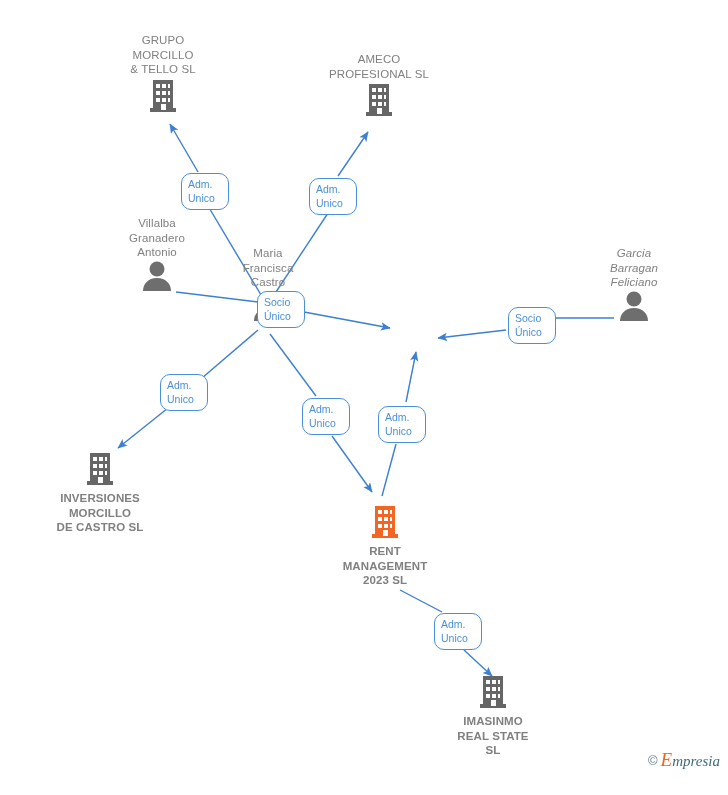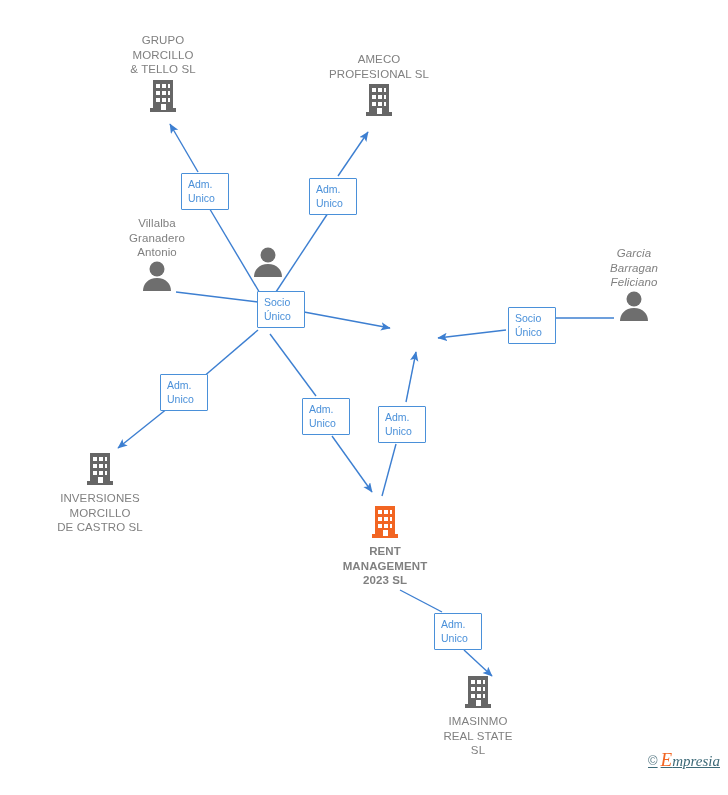--- a/index.html
+++ b/index.html
@@ -32,50 +32,50 @@
   }
   .node .label {
     font-size: 11.5px;
     line-height: 14.5px;
     color: #808080;
     letter-spacing: 0.1px;
     white-space: pre-line;
   }
   .node .label.below {
     margin-top: 1px;
+    font-weight: bold;
   }
   .node .glyph {
     line-height: 0;
     height: 40px;
   }
   .node .glyph svg { display: inline-block; }
   .edge-label {
     position: absolute;
     box-sizing: border-box;
     border: 1px solid #4a90d9;
-    border-radius: 1px;
+    border-radius: 10px;
     background: #ffffff;
     color: #4a90d9;
     font-size: 10.5px;
     line-height: 14px;
     padding: 3px 6px 4px 6px;
     text-align: left;
     white-space: pre-line;
     width: 48px;
   }
   .watermark {
     position: absolute;
     right: 8px;
     bottom: 6px;
     font-size: 15px;
     color: #3d6a78;
     font-family: "Liberation Serif", serif;
     font-style: italic;
     white-space: nowrap;
-    text-decoration: underline;
   }
   .watermark .c {
     font-family: "Liberation Sans", sans-serif;
     font-style: normal;
     font-size: 13px;
     color: #5c7d88;
     vertical-align: 1px;
     margin-right: 3px;
   }
   .watermark .e {
@@ -176,20 +176,23 @@
           <rect x="10" y="21" width="4" height="4"></rect>
           <rect x="16" y="21" width="4" height="4"></rect>
           <rect x="22" y="21" width="2" height="4"></rect>
           <rect x="15" y="27" width="5" height="6"></rect>
         </g>
       </svg>
     </div>
   </div>
 
   <div class="node" style="left:268px; top:246px;">
+    <div class="label">Maria
+Francisca
+Castro</div>
     <div class="glyph">
       <svg width="36" height="34" viewBox="0 0 36 34">
         <circle cx="18" cy="9" r="7.5" fill="#6e6e6e"></circle>
         <path d="M18 18 C9 18 4 24 4 31 L32 31 C32 24 27 18 18 18 Z" fill="#6e6e6e"></path>
       </svg>
     </div>
   </div>
 
 
   <div class="node" style="left:634px; top:246px;font-style:italic;">
@@ -245,21 +248,21 @@
           <rect x="22" y="21" width="2" height="4"></rect>
           <rect x="15" y="27" width="5" height="6"></rect>
         </g>
       </svg>
     </div>
     <div class="label below" style="font-weight:bold;">RENT
 MANAGEMENT
 2023  SL</div>
   </div>
 
-  <div class="node" style="left:478px; top:673px;">
+  <div class="node" style="left:493px; top:673px;">
     <div class="glyph">
       <svg width="34" height="38" viewBox="0 0 34 38">
         <rect x="7" y="3" width="20" height="30" fill="#666666"></rect>
         <rect x="4" y="31" width="26" height="4" fill="#666666"></rect>
         <g fill="#ffffff">
           <rect x="10" y="7" width="4" height="4"></rect>
           <rect x="16" y="7" width="4" height="4"></rect>
           <rect x="22" y="7" width="2" height="4"></rect>
           <rect x="10" y="14" width="4" height="4"></rect>
           <rect x="16" y="14" width="4" height="4"></rect>

